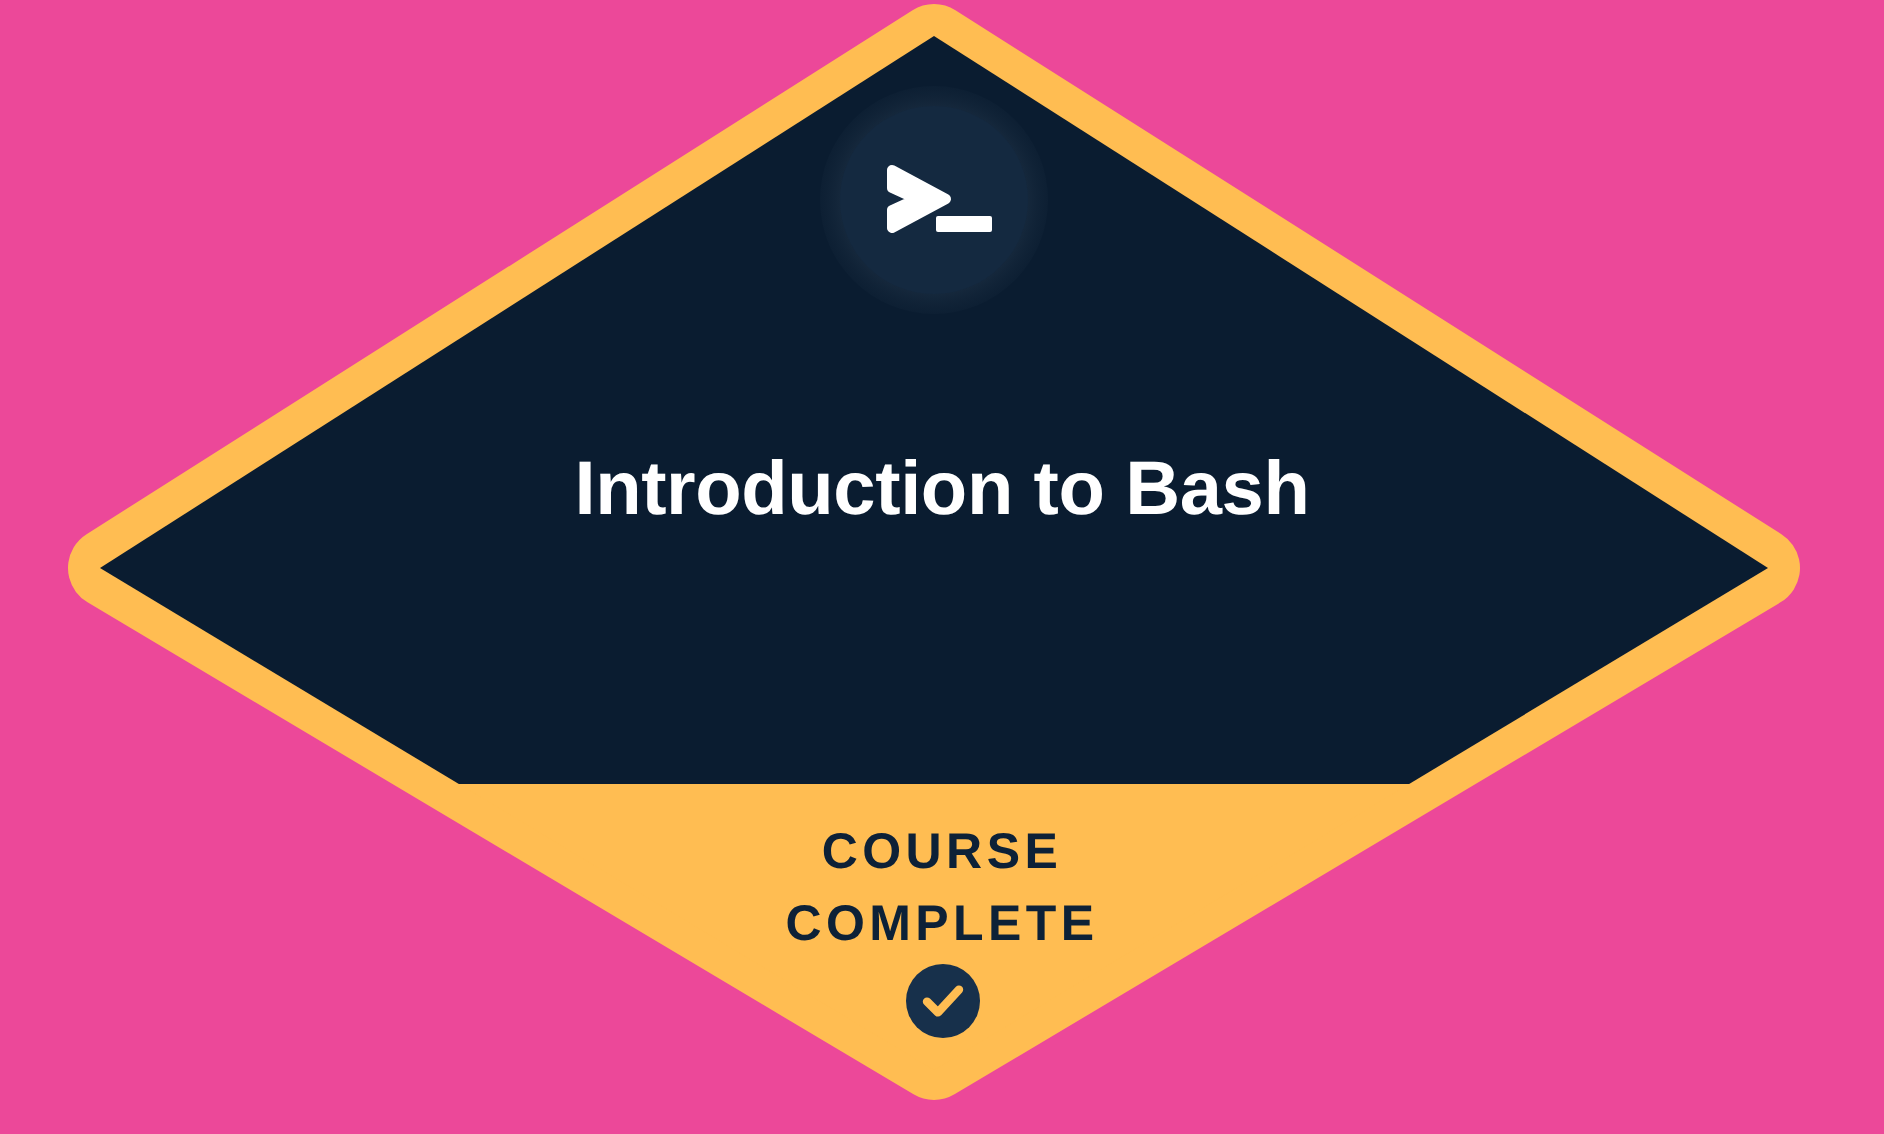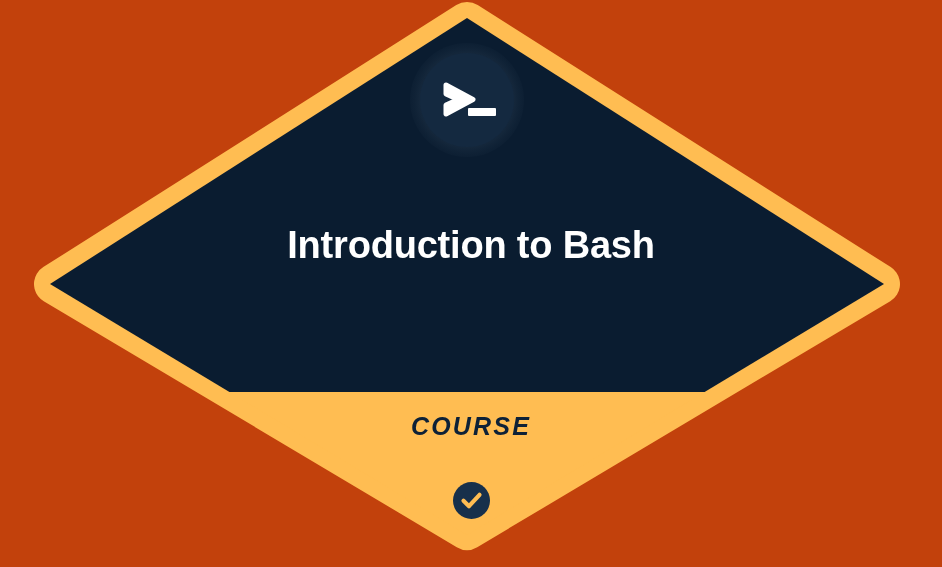--- a/index.html
+++ b/index.html
@@ -12,21 +12,21 @@
     width: 942px;
     height: 567px;
     overflow: hidden;
     font-family: "Liberation Sans", sans-serif;
   }
 
   #badge-stage {
     position: relative;
     width: 942px;
     height: 567px;
-    background: #c2410c;
+    background: #ec4899;
   }
 
   #badge-svg {
     position: absolute;
     left: 0;
     top: 0;
     width: 942px;
     height: 567px;
     display: block;
   }
@@ -54,21 +54,20 @@
 
   #status-block {
     top: 408px;
   }
   .status-line {
     color: #0d2137;
     font-size: 25px;
     font-weight: bold;
     line-height: 36px;
     letter-spacing: 2.2px;
-    font-style: italic;
   }
 
   #check-badge-wrap {
     position: absolute;
     left: 0;
     top: 482px;
     width: 942px;
     text-align: center;
   }
   #check-badge {
@@ -115,20 +114,21 @@
 
     <rect x="468" y="108" width="28" height="8" rx="1" fill="#ffffff"></rect>
   </svg>
 
   <div id="badge-title" class="overlay">
     <div>Introduction to Bash</div>
   </div>
 
   <div id="status-block" class="overlay">
     <div class="status-line">COURSE</div>
+    <div class="status-line">COMPLETE</div>
   </div>
 
   <div id="check-badge-wrap">
     <svg id="check-badge" viewBox="0 0 37 37" xmlns="http://www.w3.org/2000/svg">
       <circle cx="18.5" cy="18.5" r="18.5" fill="#17304b"></circle>
       <path d="M 10.5 18.8 L 16 24.2 L 26.5 12.8" fill="none" stroke="#ffbd52" stroke-width="4.2" stroke-linecap="round" stroke-linejoin="round"></path>
     </svg>
   </div>
 
 </div>

